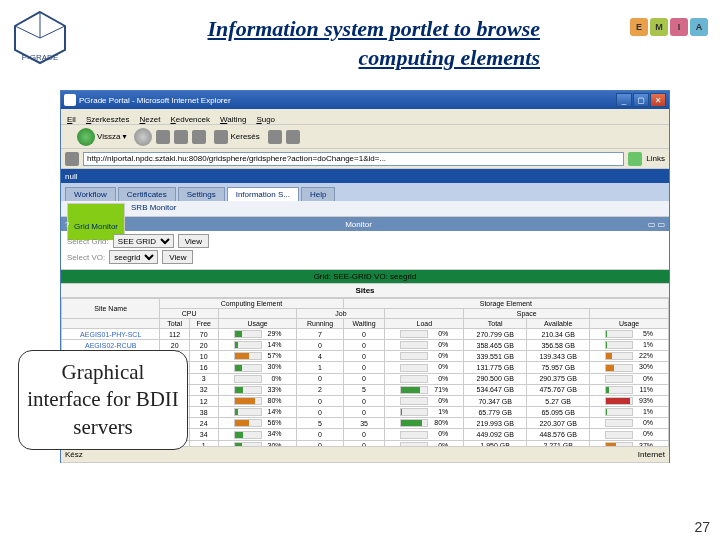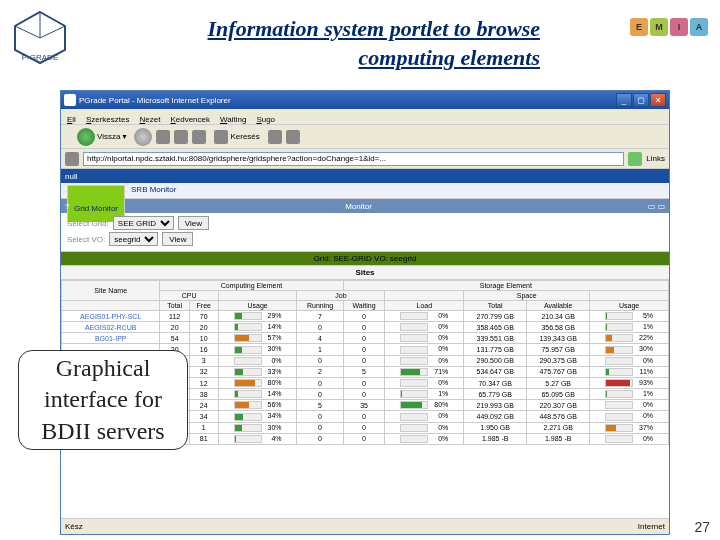--- a/index.html
+++ b/index.html
@@ -4,21 +4,21 @@
 <style>
 *{box-sizing:border-box;margin:0;padding:0;font-family:Arial,sans-serif}
 body{width:720px;height:540px;background:#fff;position:relative;overflow:hidden}
 .slide{width:720px;height:540px;position:relative}
 .logo-left{position:absolute;top:10px;left:10px;width:70px;height:60px}
 .logo-right{position:absolute;top:18px;right:10px;width:80px;height:40px}
 .puzzle{display:flex;gap:2px}
 .puzzle div{width:18px;height:18px;display:flex;align-items:center;justify-content:center;font-size:9px;font-weight:bold;color:#333;border-radius:3px}
 .p1{background:#e8a04a}.p2{background:#a8c44a}.p3{background:#d46a8a}.p4{background:#6ab4d4}
 .slide-title{position:absolute;top:15px;left:50%;transform:translateX(-50%);font-family:Georgia,serif;font-size:22px;font-style:italic;font-weight:bold;color:#002a6c;text-align:right;text-decoration:underline;line-height:1.3}
-.browser{position:absolute;top:90px;left:60px;width:610px;height:445px;border:1px solid #4a7ab8;background:#fff;font-size:8px}
+.browser{position:absolute;top:90px;left:60px;width:610px;height:373px;border:1px solid #4a7ab8;background:#fff;font-size:8px}
 .titlebar{height:18px;background:linear-gradient(to bottom,#3a6ec0,#1a4ea0);display:flex;align-items:center;justify-content:space-between;padding:0 3px;color:#fff}
 .titlebar-left{display:flex;align-items:center;gap:3px}
 .titlebar-icon{width:12px;height:12px;background:#fff;border-radius:2px}
 .winbtns{display:flex;gap:1px}
 .winbtns span{width:16px;height:14px;background:linear-gradient(to bottom,#5a8ed8,#2a5ea8);border:1px solid #1a4e90;display:flex;align-items:center;justify-content:center;font-size:8px;color:#fff}
 .winbtns .close{background:linear-gradient(to bottom,#e8704a,#c0402a)}
 .menubar{height:16px;background:#ece9d8;display:flex;align-items:flex-end;gap:10px;padding:0 6px;border-bottom:1px solid #ccc}
 .menubar span:first-letter{text-decoration:underline}
 .toolbar1{height:24px;background:#ece9d8;display:flex;align-items:center;gap:4px;padding:0 12px;border-bottom:1px solid #ccc}
 .tbbtn{display:flex;align-items:center;gap:2px;padding:2px 4px;border-radius:3px}
@@ -33,33 +33,33 @@
 .tab{padding:2px 8px;background:#b0c0d8;border:1px solid #8098b8;border-bottom:none;font-size:8px;color:#002a6c;margin-right:2px}
 .tab.active{background:#fff}
 .tabs2{height:16px;background:#eef2f8;padding:2px 6px;display:flex;gap:6px;border-bottom:1px solid #ccc}
 .tab2{font-size:8px;color:#002a6c}
 .tab2.active{background:#84cc16;border:1px solid #ccc;border-bottom:none;padding:18px 6px}
 .monitor-bar{height:14px;background:#698cb8;color:#fff;display:flex;align-items:center;justify-content:space-between;padding:0 4px;font-size:8px}
 .filters{padding:3px 6px;background:#fff;border-bottom:1px solid #ccc}
 .filter-row{display:flex;align-items:center;gap:4px;margin-bottom:2px;font-size:8px;color:#888}
 .filter-row select,.filter-row button{font-size:8px;height:14px;border:1px solid #999}
 .filter-row button{background:#eee;padding:0 6px}
-.grid-title{text-align:center;padding:2px;background:#4d7c0f;font-size:8px;border-bottom:1px solid #ccc}
+.grid-title{text-align:center;padding:2px;background:#15803d;font-size:8px;border-bottom:1px solid #ccc}
 .sites-title{text-align:center;padding:2px;background:#f4f4f4;font-size:8px;font-weight:bold;border-bottom:1px solid #ccc}
 .data-table{width:100%;border-collapse:collapse;font-size:7px}
 .data-table th,.data-table td{border:1px solid #ccc;padding:1px 2px;text-align:center}
 .data-table th{background:#f4f4f4;font-weight:normal}
 .sitename{text-align:left;color:#3366cc;padding-left:3px}
 .bar{height:8px;background:#eee;position:relative;border:1px solid #ccc;display:inline-block;width:28px;vertical-align:middle}
 .bar span{position:absolute;height:100%;left:0;top:0}
 .g{background:#3a9a3a}.o{background:#d47a1a}.r{background:#c03030}
 .pct{display:inline-block;width:18px;text-align:right;font-size:7px;margin-left:2px}
 .statusbar{position:absolute;bottom:0;left:0;right:0;height:16px;background:#ece9d8;border-top:1px solid #ccc;display:flex;align-items:center;justify-content:space-between;padding:0 4px;font-size:8px}
 .callout{position:absolute;top:350px;left:18px;width:170px;height:100px;background:#fff;border:1.5px solid #333;border-radius:14px;display:flex;align-items:center;justify-content:center;text-align:center;padding:8px;z-index:10}
-.callout-text{font-family:Georgia,serif;font-size:24px;color:#222;line-height:1.3}
+.callout-text{font-family:Georgia,serif;font-size:21px;color:#222;line-height:1.3}
 .pagenum{position:absolute;bottom:5px;right:10px;font-size:14px;color:#333}
 .hex-logo{width:60px;height:55px}
 </style>
 </head>
 <body>
 
 <div class="slide">
   <div class="logo-left">
     <svg class="hex-logo" viewBox="0 0 60 55">
       <polygon points="30,2 55,16 55,40 30,53 5,40 5,16" fill="none" stroke="#2a4a7a" stroke-width="2"></polygon>
@@ -123,20 +123,27 @@
 
     <div class="addrbar">
       <span class="tb-icon"></span>
       <input value="http://nlportal.npdc.sztaki.hu:8080/gridsphere/gridsphere?action=doChange=1&amp;id=..." style="">
       <span class="go-btn"></span>
       <span>Links</span>
     </div>
 
     <div class="portlet-head">null</div>
 
+    <div class="tabs">
+      <div class="tab">Workflow</div>
+      <div class="tab">Certificates</div>
+      <div class="tab">Settings</div>
+      <div class="tab active">Information S...</div>
+      <div class="tab">Help</div>
+    </div>
 
     <div class="tabs2">
       <div class="tab2 active">Grid Monitor</div>
       <div class="tab2">SRB Monitor</div>
     </div>
 
     <div class="monitor-bar">
       <span>?</span>
       <span>Monitor</span>
       <span>▭ ▭</span>

